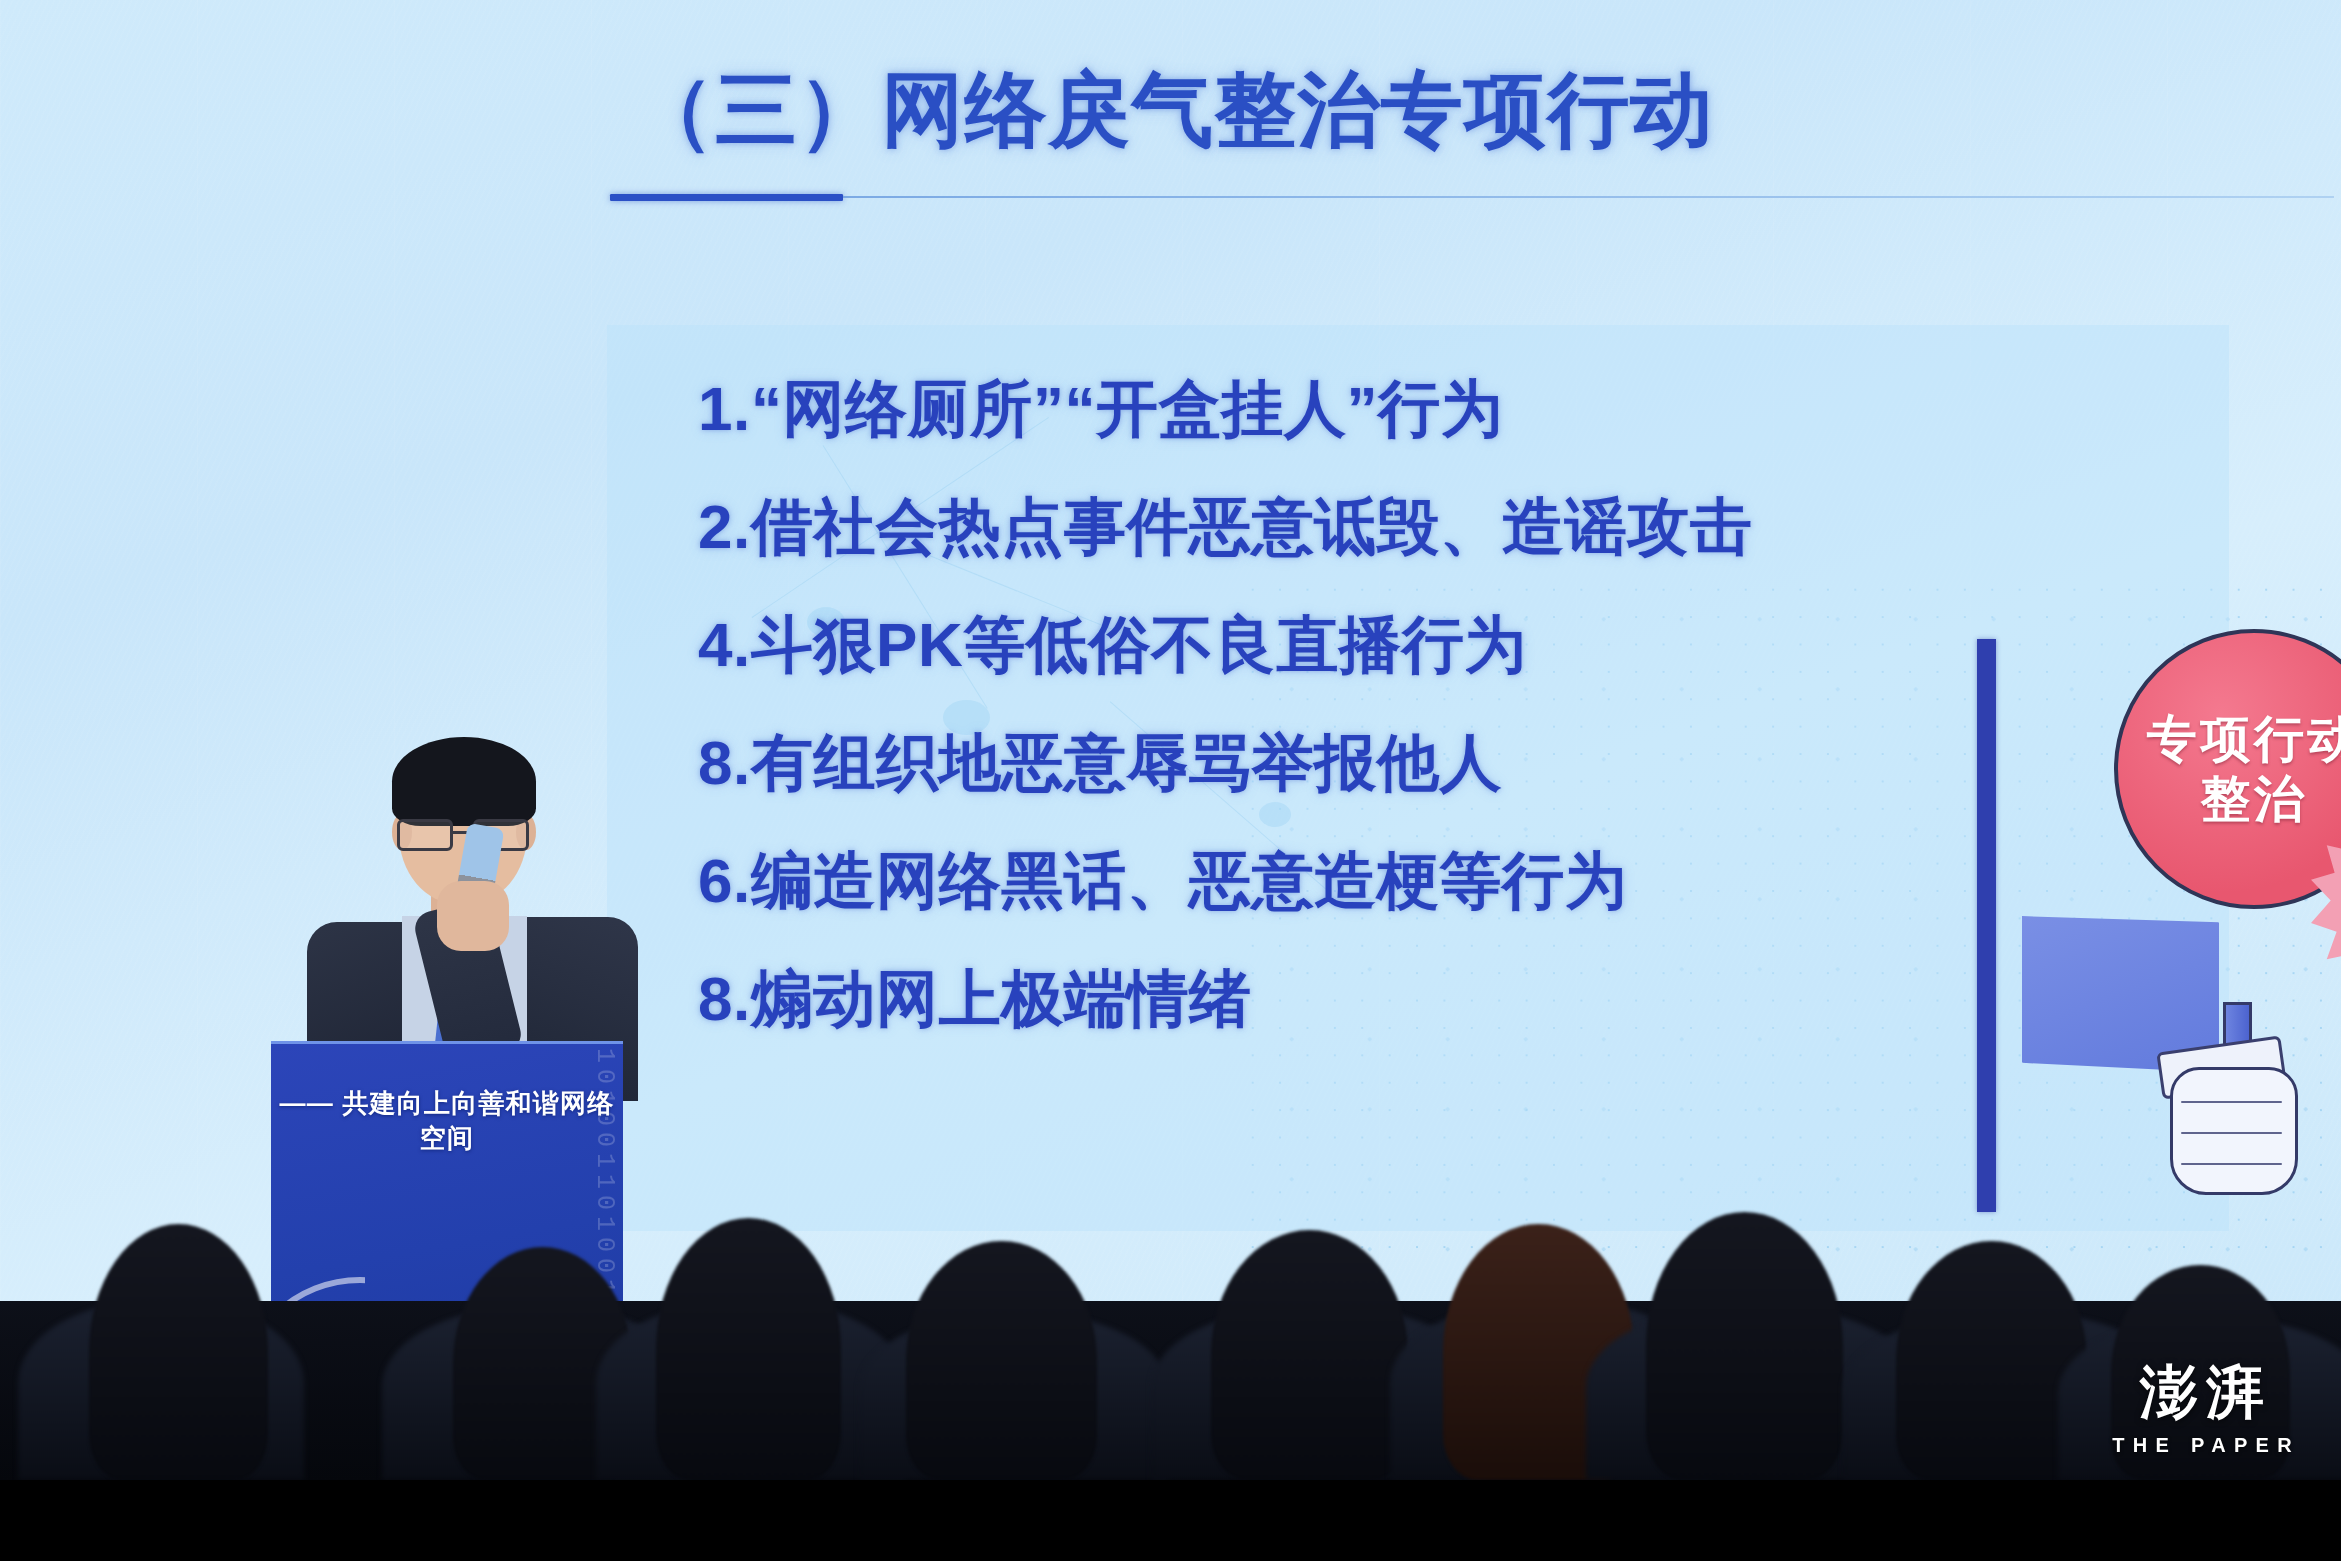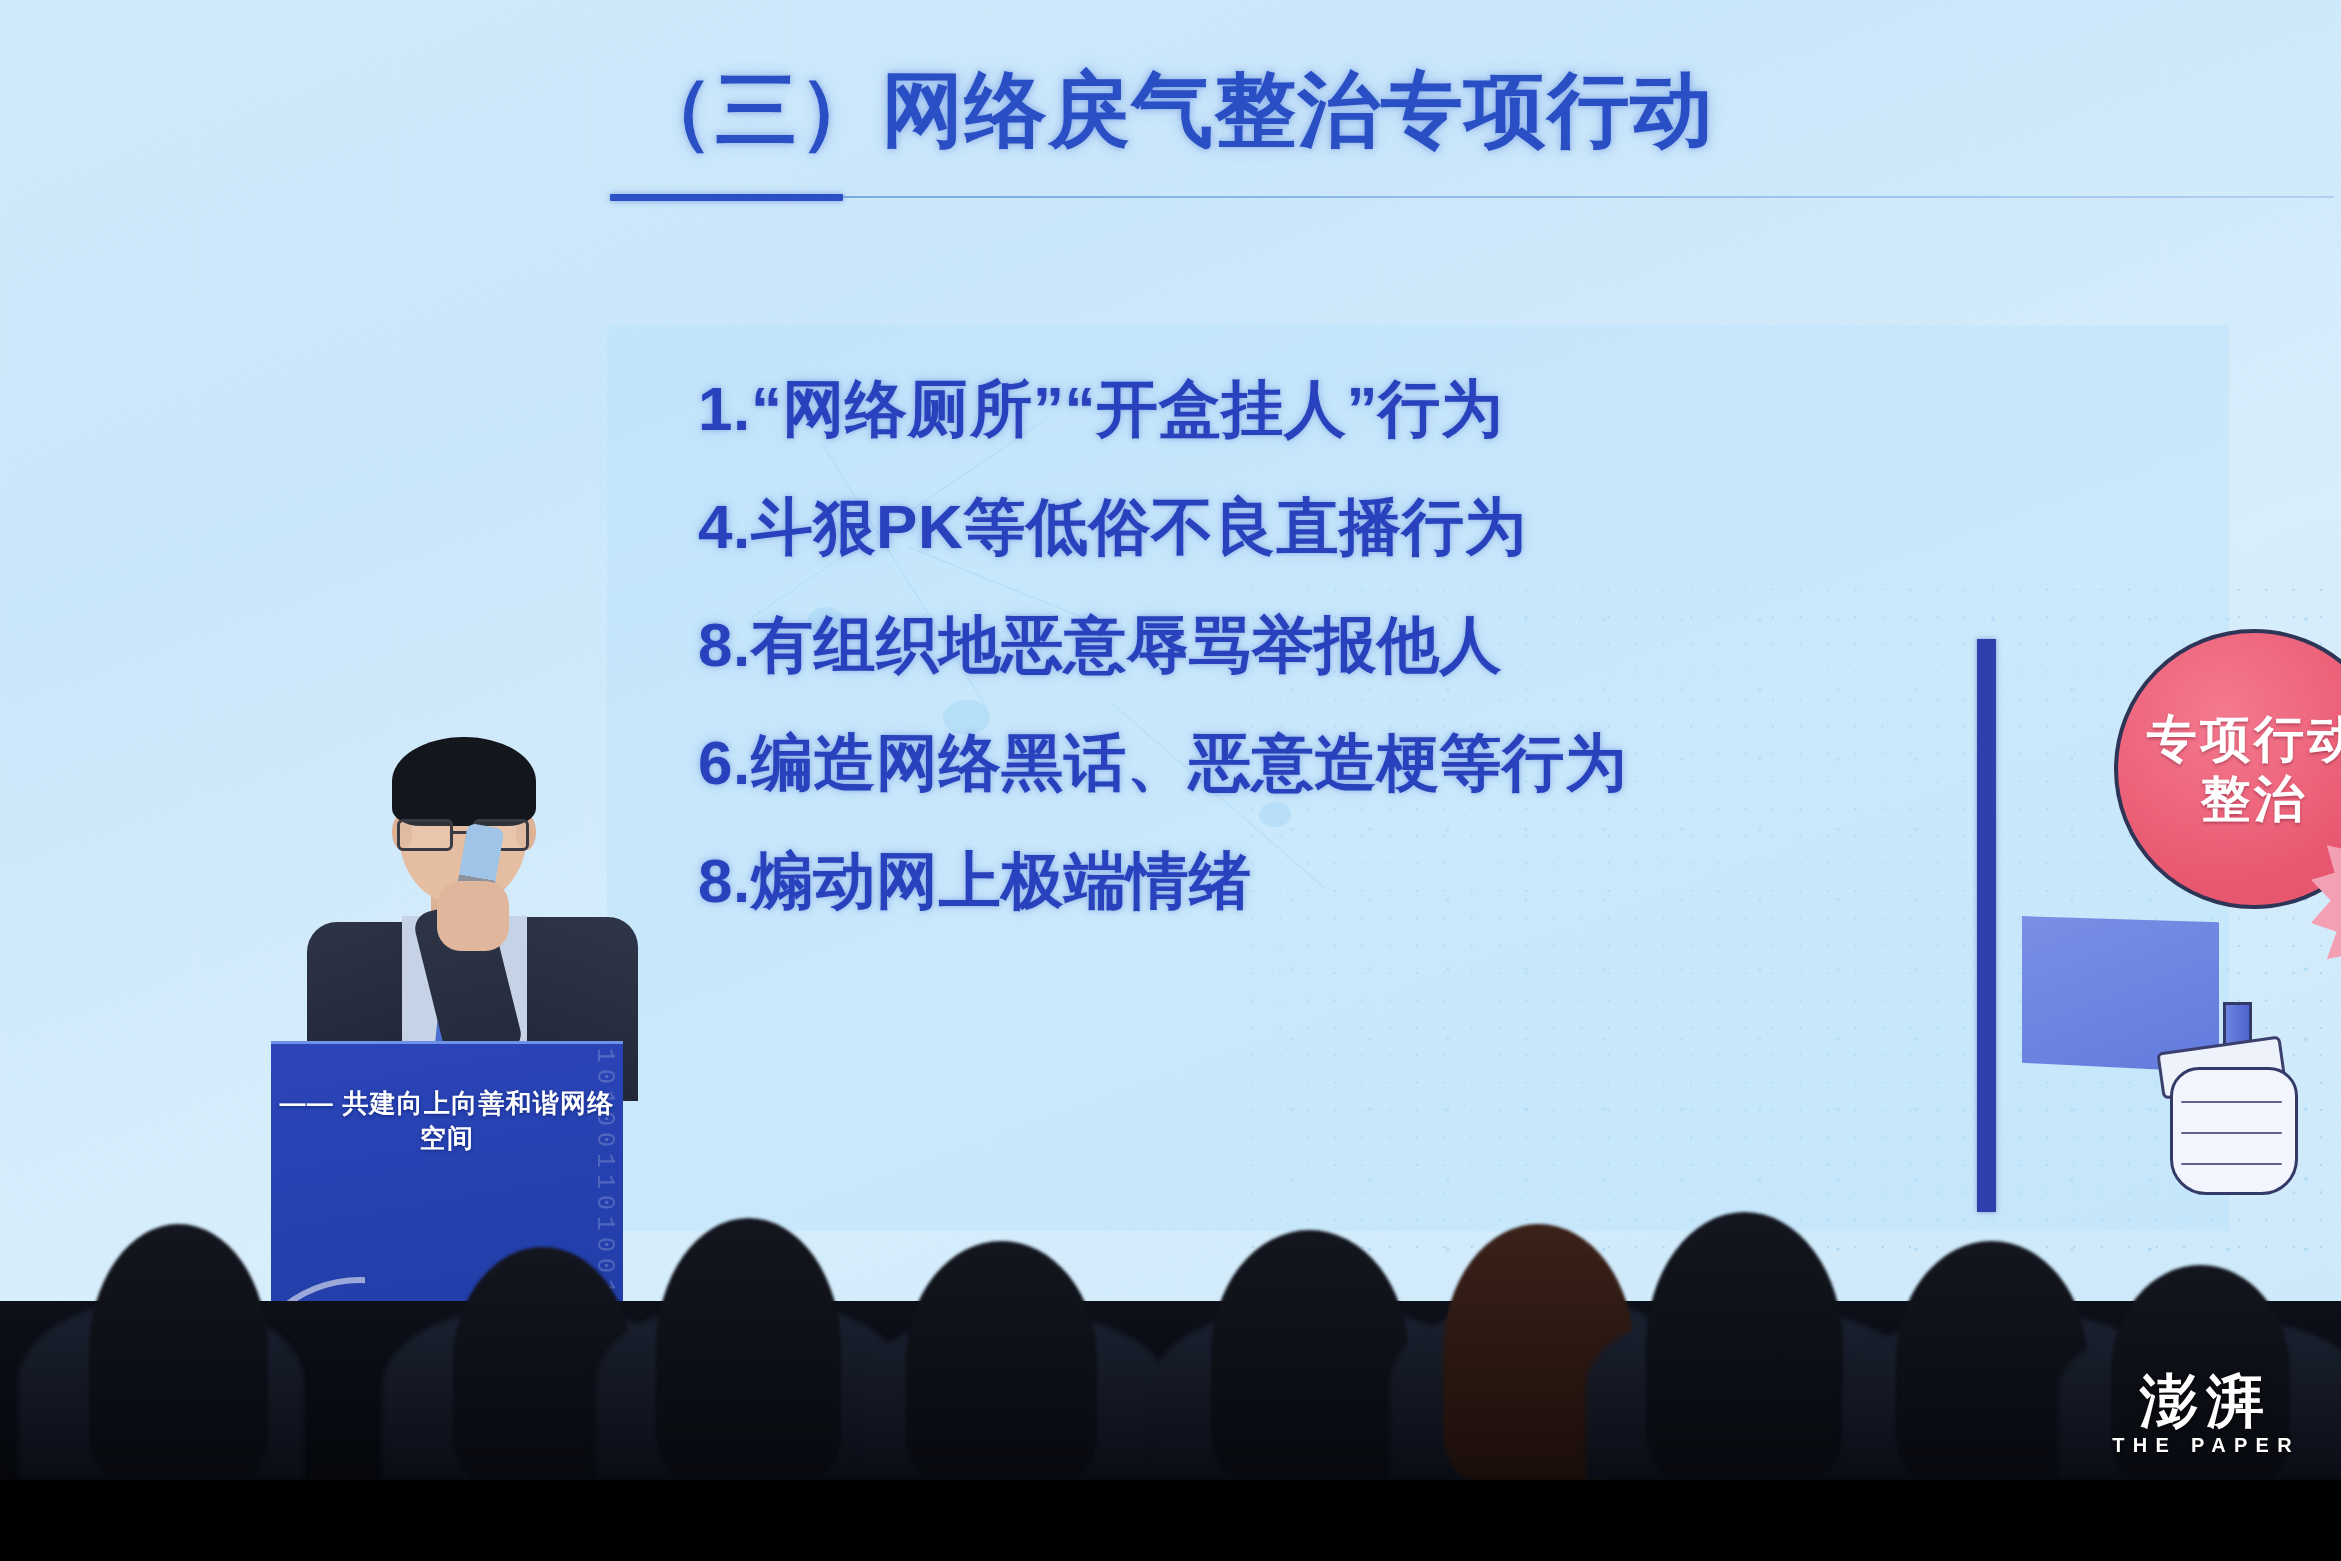--- a/index.html
+++ b/index.html
@@ -158,21 +158,21 @@
     background:linear-gradient(180deg,#14161f,#07090f);filter:blur(1.8px);}
   .shoulder-s{position:absolute;bottom:0;border-radius:46% 46% 0 0;
     background:linear-gradient(180deg,#1b2130,#0a0d15);filter:blur(2.4px);}
   .head-s.brown{background:linear-gradient(180deg,#3b2119,#1a0d09);}
 
   
   .watermark{position:absolute;right:42px;bottom:23px;text-align:center;color:#fff;}
   .wm-cn{font-size:58px;font-weight:700;letter-spacing:8.3px;line-height:1;
     font-family:"Liberation Serif","DejaVu Serif",serif;
     text-shadow:0 1.2px 6px rgba(0,0,0,.7);}
-  .wm-en{font-size:20px;letter-spacing:8.3px;margin-top:3px;font-weight:700;
+  .wm-en{font-size:20px;letter-spacing:8.3px;margin-top:12px;font-weight:700;
     text-shadow:0 0.6px 3.6px rgba(0,0,0,.7);}
 </style>
 </head>
 <body>
 
 <div class="stage">
 
   <div class="screen"></div>
 
   <div class="slide">
@@ -191,20 +191,21 @@
   <div class="title-wrap">
     <div class="slide-title">（三）网络戾气整治专项行动</div>
   </div>
   <div class="rule">
     <div class="thick"></div>
     <div class="thin"></div>
   </div>
 
   <div class="list">
     <div class="li">1.“网络厕所”“开盒挂人”行为</div>
+    <div class="li">2.借社会热点事件恶意诋毁、造谣攻击</div>
     <div class="li">4.斗狠PK等低俗不良直播行为</div>
     <div class="li">8.有组织地恶意辱骂举报他人</div>
     <div class="li">6.编造网络黑话、恶意造梗等行为</div>
     <div class="li">8.煽动网上极端情绪</div>
   </div>
 
   <div class="illus">
     <div class="divider-bar"></div>
     <div class="sleeve"></div>
     <div class="stick"></div>

